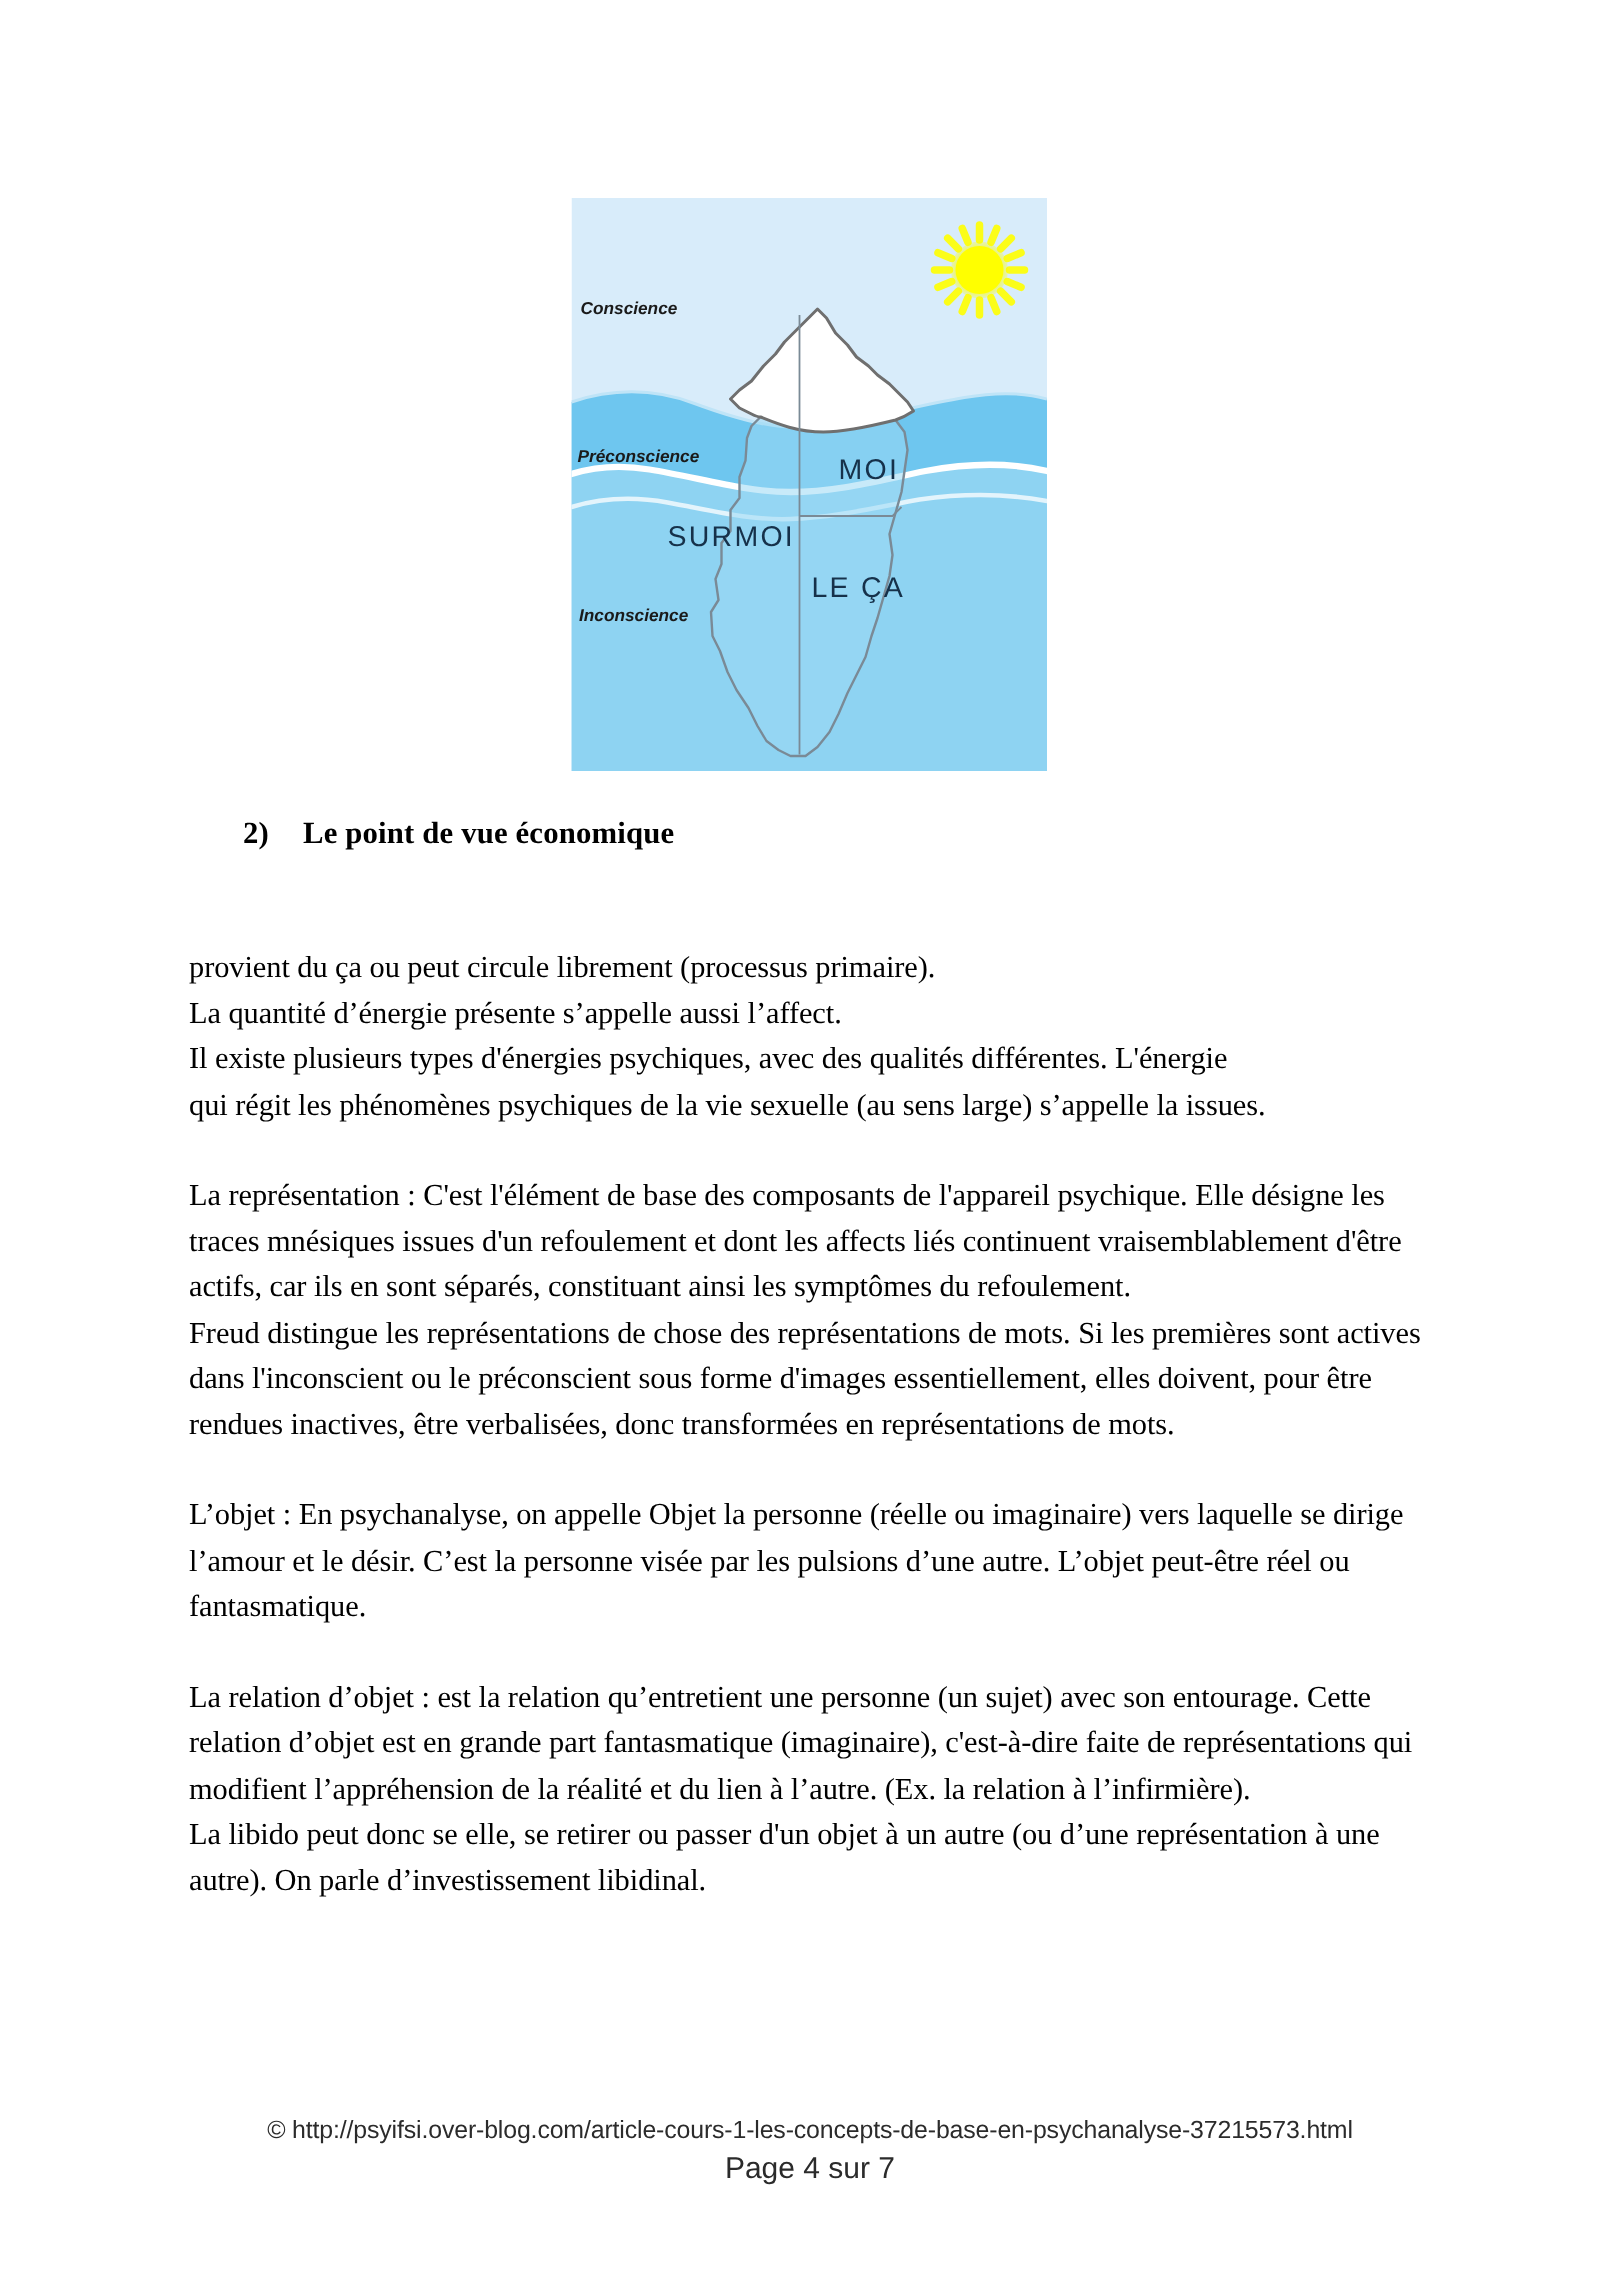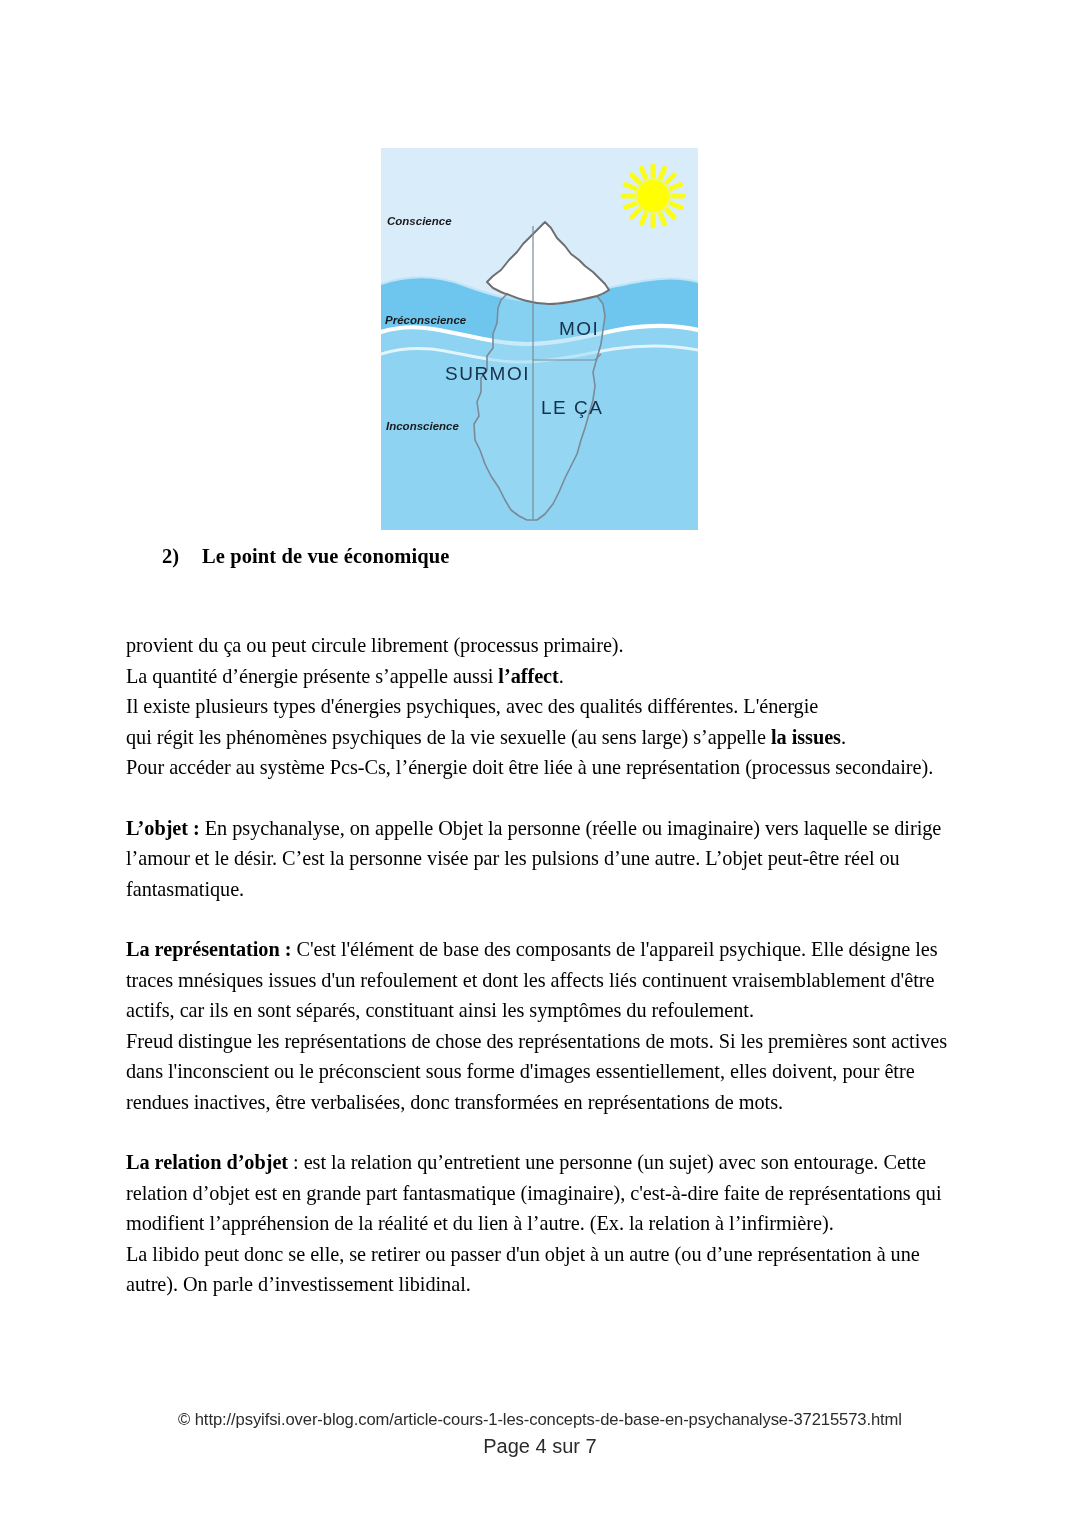--- a/index.html
+++ b/index.html
@@ -20,21 +20,21 @@
   .page {
     position: absolute;
     inset: 0;
     background: #ffffff;
   }
 
   
   .figure-wrap {
     position: absolute;
     left: 381px;
-    top: 148px;
+    top: 132px;
     width: 317px;
     height: 382px;
   }
   .iceberg-svg {
     display: block;
     width: 317px;
     height: 382px;
   }
 
   
@@ -63,21 +63,21 @@
     font-family: "Liberation Serif", "DejaVu Serif", serif;
     font-size: 20.3px;
     line-height: 30.5px;
     margin: 0;
     text-align: left;
     letter-spacing: -0.05px;
   }
   p.spaced {
     margin-top: 30px;
   }
-  .b { font-weight: bold; text-align: right; }
+  .b { font-weight: normal; text-align: right; }
 
   
   .footer {
     position: absolute;
     left: 0;
     right: 0;
     top: 1408px;
     text-align: center;
     font-family: "Liberation Sans", "DejaVu Sans", sans-serif;
     color: #2b2b2b;
@@ -205,30 +205,29 @@
     <p class="heading">
       <span class="num">2)</span><span>Le point de vue économique</span>
     </p>
 
     <p class="para spaced">
       <br>
       <span>provient du ça ou peut circule librement (processus primaire).</span><br>
       <span>La quantité d’énergie présente s’appelle aussi </span><span class="b">l’affect</span><span>.</span><br>
       <span>Il existe plusieurs types d'énergies psychiques, avec des qualités différentes. L'énergie</span><br>
       <span>qui régit les phénomènes psychiques de la vie sexuelle (au sens large) s’appelle </span><span class="b">la issues</span><span>.</span><br>
-      <span>Pour accéder au système Pcs-Cs, l’énergie doit être liée à une représentation (processus secondaire).</span>
-    </p>
-
-    <p class="para spaced">
-      <span class="b">L’objet :</span><span> En psychanalyse, on appelle Objet la personne (réelle ou imaginaire) vers laquelle se dirige l’amour et le désir. C’est la personne visée par les pulsions d’une autre. L’objet peut-être réel ou fantasmatique.</span>
     </p>
 
     <p class="para spaced">
       <span class="b">La représentation :</span><span> C'est l'élément de base des composants de l'appareil psychique. Elle désigne les traces mnésiques issues d'un refoulement et dont les affects liés continuent vraisemblablement d'être actifs, car ils en sont séparés, constituant ainsi les symptômes du refoulement.</span><br>
       <span>Freud distingue les représentations de chose des représentations de mots. Si les premières sont actives dans l'inconscient ou le préconscient sous forme d'images essentiellement, elles doivent, pour être rendues inactives, être verbalisées, donc transformées en représentations de mots.</span>
+    </p>
+
+    <p class="para spaced">
+      <span class="b">L’objet :</span><span> En psychanalyse, on appelle Objet la personne (réelle ou imaginaire) vers laquelle se dirige l’amour et le désir. C’est la personne visée par les pulsions d’une autre. L’objet peut-être réel ou fantasmatique.</span>
     </p>
 
     <p class="para spaced">
       <span class="b">La relation d’objet</span><span> : est la relation qu’entretient une personne (un sujet) avec son entourage. Cette relation d’objet est en grande part fantasmatique (imaginaire), c'est-à-dire faite de représentations qui modifient l’appréhension de la réalité et du lien à l’autre. (Ex. la relation à l’infirmière).</span><br>
       <span>La libido peut donc se elle, se retirer ou passer d'un objet à un autre (ou d’une représentation à une autre). On parle d’investissement libidinal.</span>
     </p>
 
   </div>
 
   <div class="footer">

